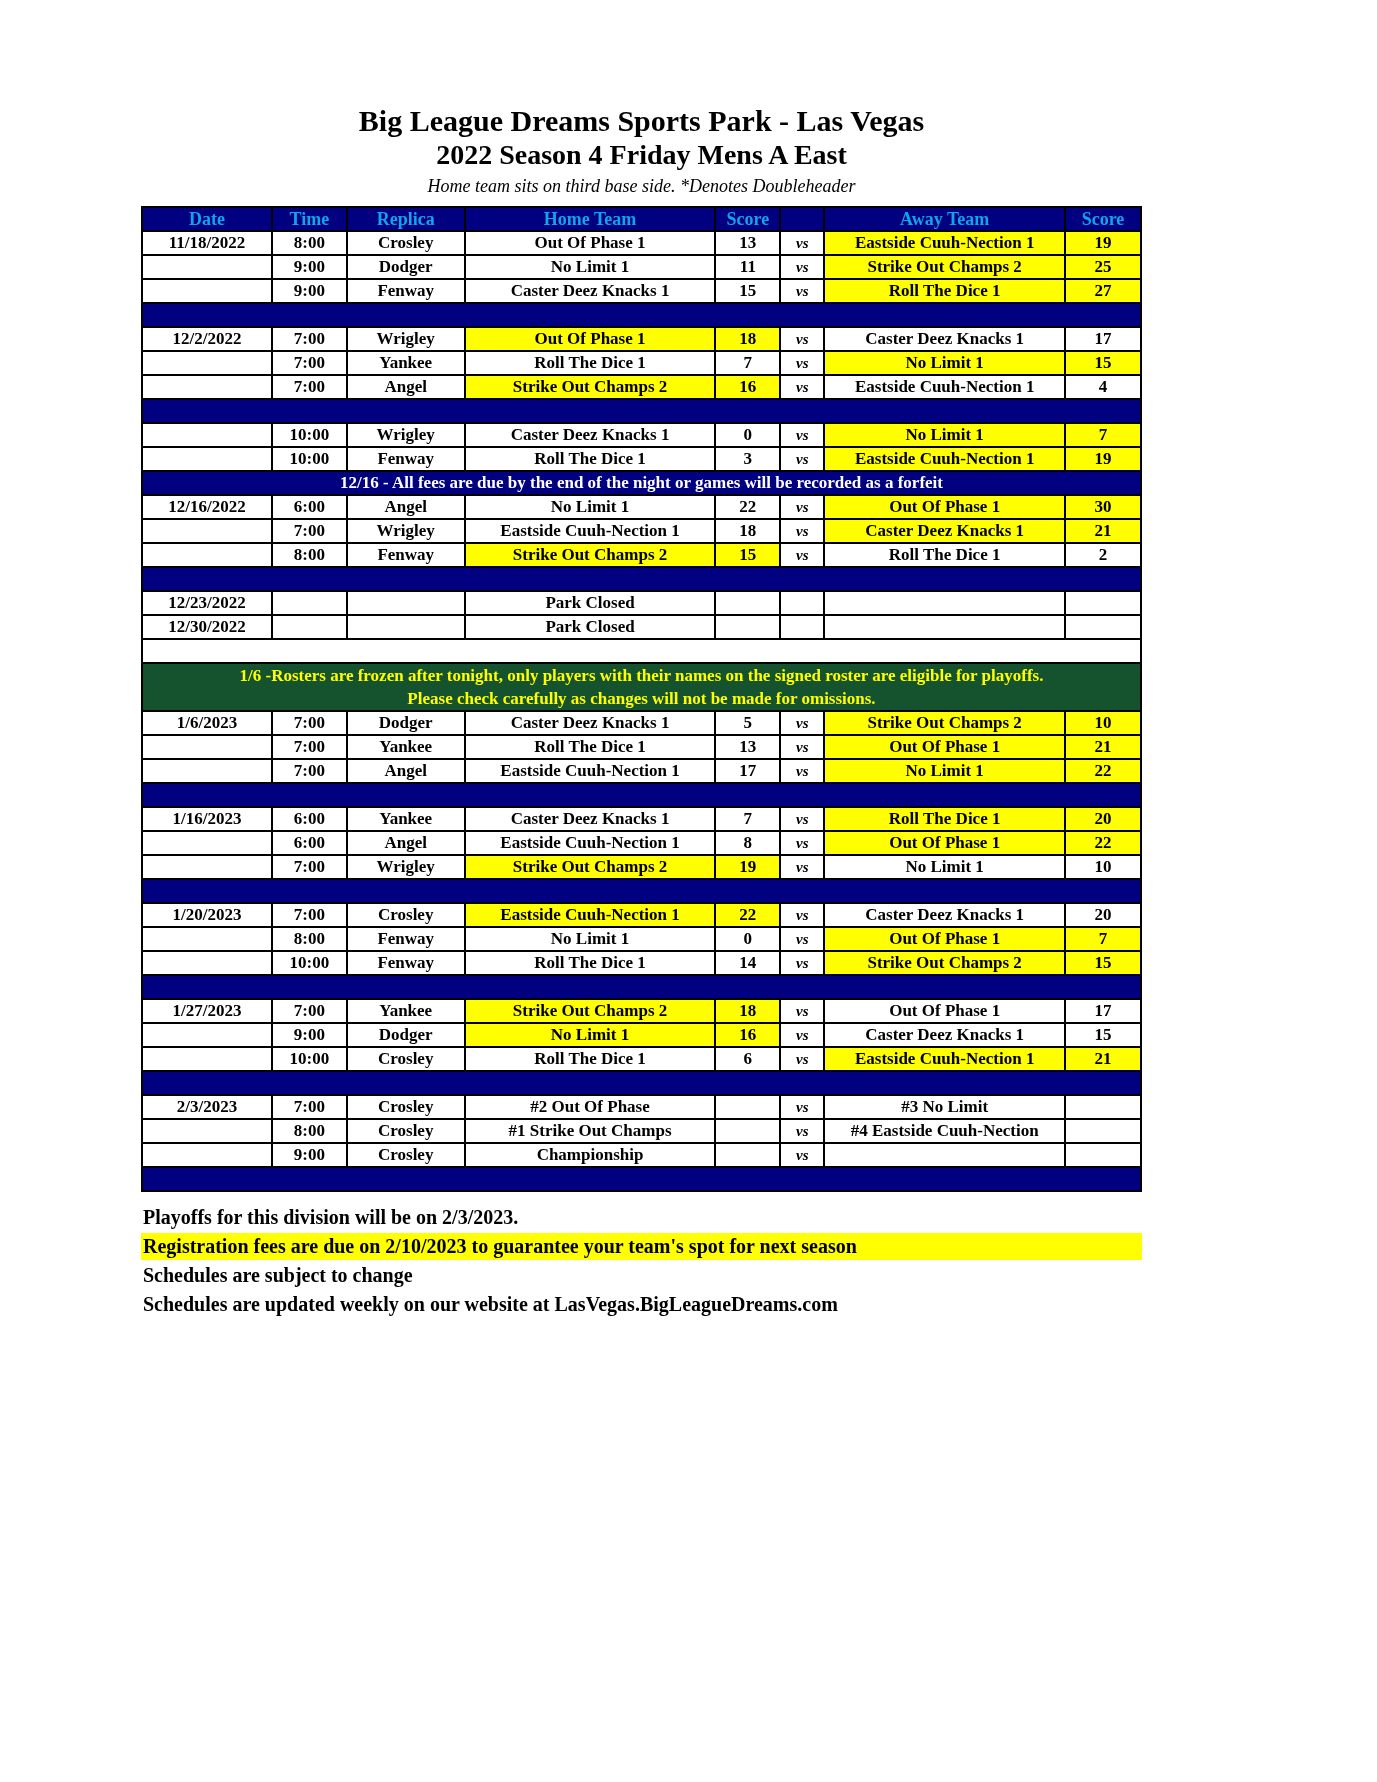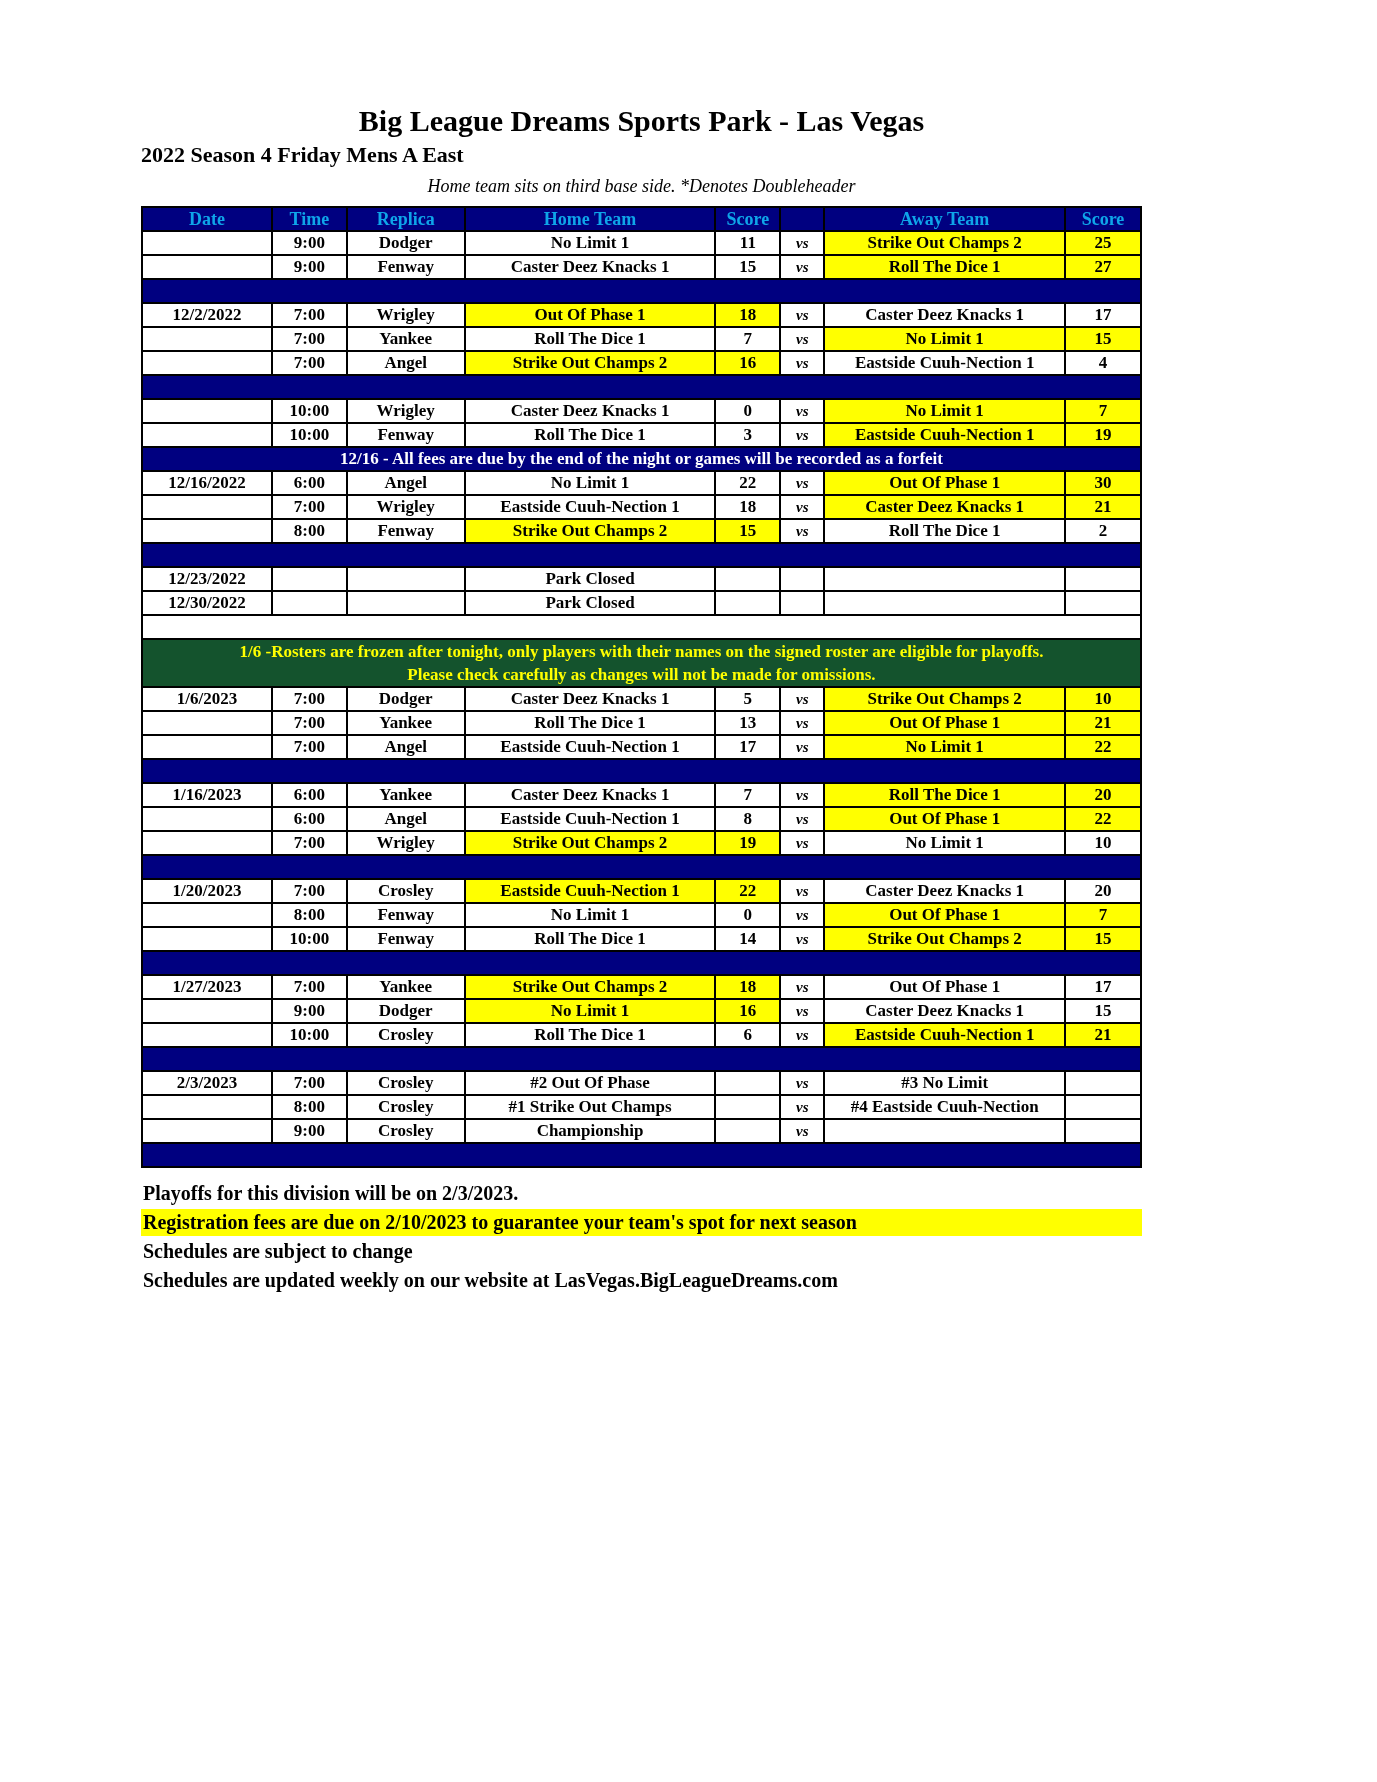--- a/index.html
+++ b/index.html
@@ -18,23 +18,23 @@
     width: 1001px;
     margin-left: 34px;
   }
   .title {
     font-size: 30px;
     font-weight: bold;
     text-align: center;
     line-height: 34px;
   }
   .subtitle {
-    font-size: 22px;
+    font-size: 28px;
     font-weight: bold;
-    text-align: left;
+    text-align: center;
     line-height: 30px;
     margin-top: 2px;
   }
   .note-line {
     font-size: 18px;
     font-weight: normal;
     font-style: italic;
     text-align: center;
     line-height: 24px;
     margin-top: 4px;
@@ -112,20 +112,30 @@
           <th>Replica</th>
           <th>Home Team</th>
           <th>Score</th>
           <th></th>
           <th>Away Team</th>
           <th>Score</th>
         </tr>
       </thead>
       <tbody id="schedule-body">
           <tr>
+            <td class="c-date">11/18/2022</td>
+            <td class="c-time">8:00</td>
+            <td class="c-replica">Crosley</td>
+            <td class="c-home">Out Of Phase 1</td>
+            <td class="c-score">13</td>
+            <td class="c-vs">vs</td>
+            <td class="c-away hl">Eastside Cuuh-Nection 1</td>
+            <td class="c-score hl">19</td>
+          </tr>
+          <tr>
             <td class="c-date"></td>
             <td class="c-time">9:00</td>
             <td class="c-replica">Dodger</td>
             <td class="c-home">No Limit 1</td>
             <td class="c-score">11</td>
             <td class="c-vs">vs</td>
             <td class="c-away hl">Strike Out Champs 2</td>
             <td class="c-score hl">25</td>
           </tr>
           <tr>

